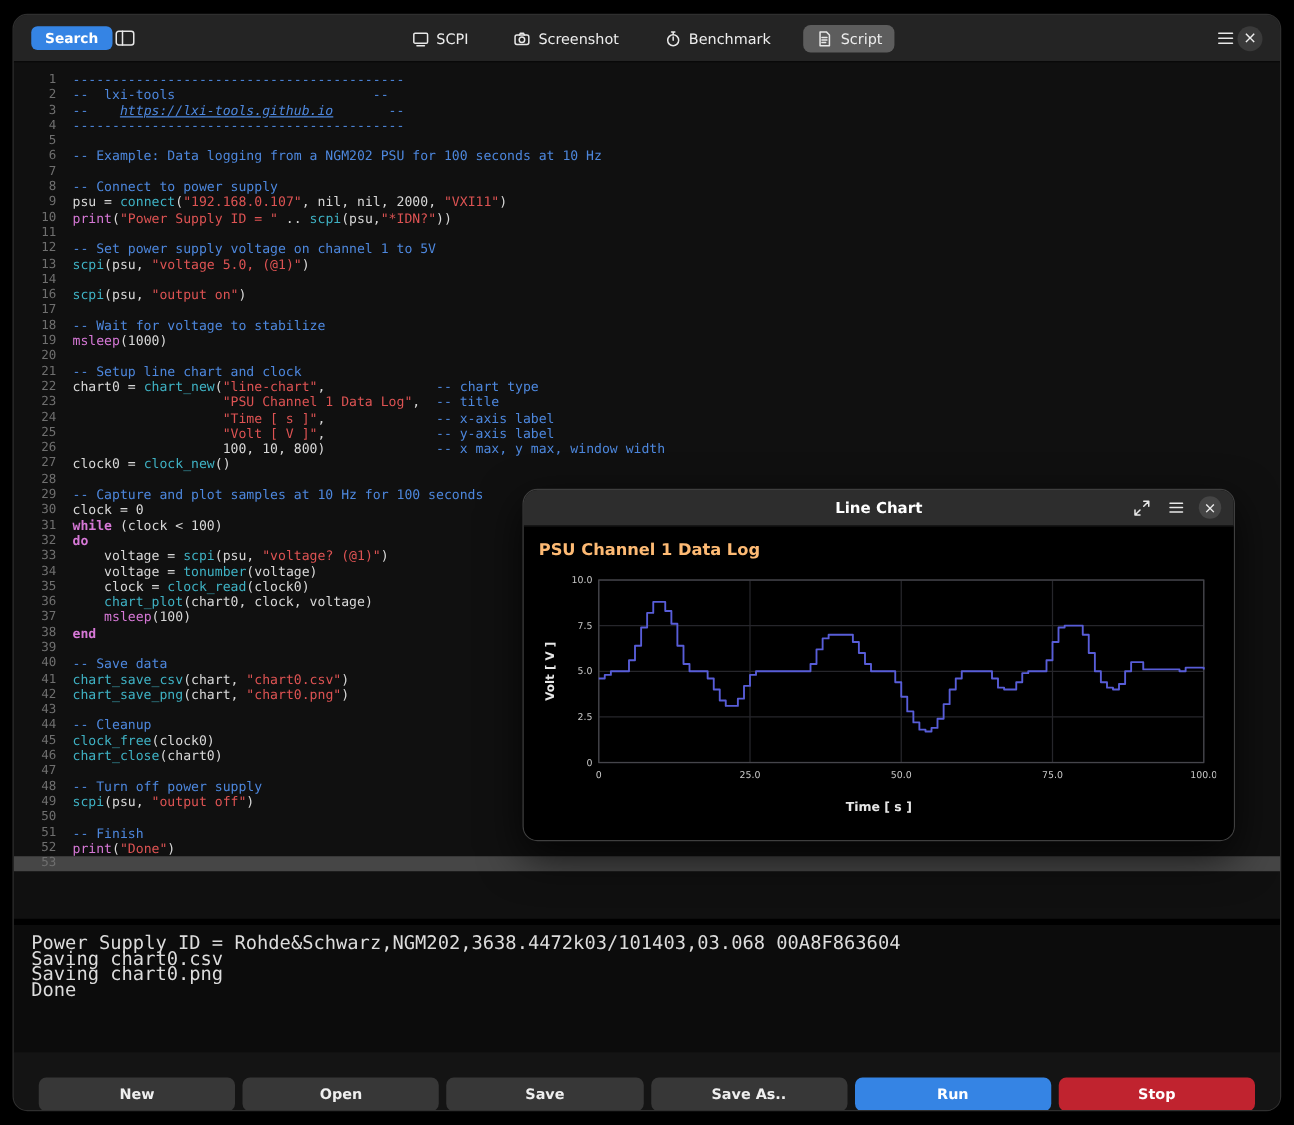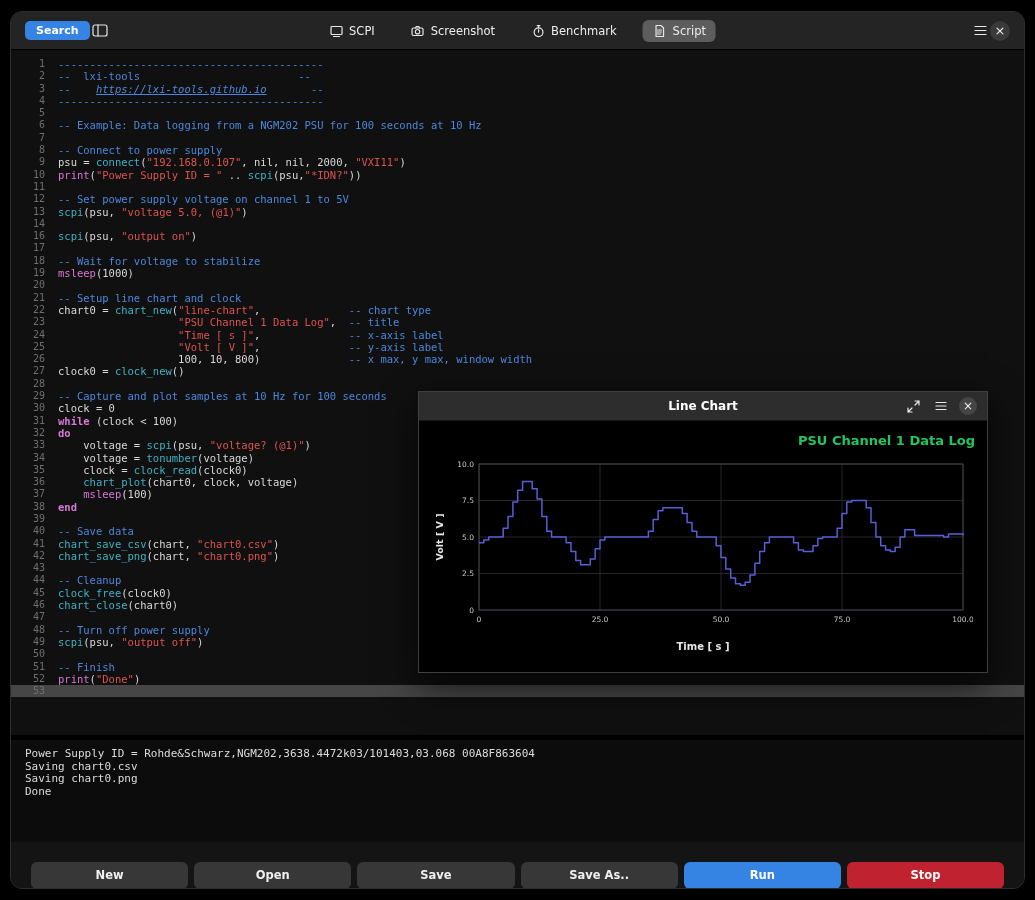--- a/index.html
+++ b/index.html
@@ -26,37 +26,37 @@
   .t-p{color:#d8d8d8;}
   .t-c{color:#4d87dd;}
   .t-s{color:#dd5353;}
   .t-k{color:#d678d6;font-weight:bold;}
   .t-b{color:#d678d6;}
   .t-f{color:#3fb2c4;}
   .t-u{color:#4d87dd;text-decoration:underline;font-style:italic;}
   
   .separator{height:5px;background:#000;flex:none;}
   .console{height:102px;flex:none;background:#0c0c0c;padding:8px 14px;box-sizing:border-box;
-    font-family:"DejaVu Sans Mono","Liberation Mono",monospace;font-size:11px;line-height:12.5px;color:#dcdcdc;overflow:hidden;}
+    font-family:"DejaVu Sans Mono","Liberation Mono",monospace;font-size:15px;line-height:12.5px;color:#dcdcdc;overflow:hidden;}
   
   .footer{height:46px;flex:none;background:#141414;display:flex;align-items:center;gap:6px;padding:0 20px;}
   .fbtn{flex:1;height:27px;border:none;border-radius:6px;background:#373737;color:#efefef;
     font-family:inherit;font-size:11.5px;font-weight:600;cursor:pointer;margin-top:20px;}
   .fbtn.primary{background:#3584e4;color:#fff;}
   .fbtn.destructive{background:#c0232f;color:#fff;}
   
-  .chart-window{position:absolute;left:407px;top:379px;width:570px;height:282px;border-radius:0;
+  .chart-window{position:absolute;left:407px;top:379px;width:570px;height:282px;border-radius:12px;
     border:1px solid #3f3f3f;background:#050505;box-shadow:0 12px 34px rgba(0,0,0,.75);overflow:hidden;box-sizing:border-box;z-index:5;}
   .chart-titlebar{height:28px;background:#2d2d2d;border-bottom:1px solid #151515;position:relative;
     display:flex;align-items:center;justify-content:center;}
   .chart-title{color:#fff;font-size:12px;font-weight:bold;}
   .chart-tb-icons{position:absolute;right:10px;top:0;height:100%;display:flex;align-items:center;gap:9px;}
   .circle-btn.small{width:18px;height:18px;font-size:12px;background:#454545;}
   .chart-body{padding:8px 12px 6px;background:#000;height:calc(100% - 28px);box-sizing:border-box;}
-  .plot-title{color:#22c55e;font-size:13px;font-weight:bold;text-align:right;margin:4px 0 10px;}
+  .plot-title{color:#fdba74;font-size:13px;font-weight:bold;text-align:left;margin:4px 0 10px;}
   .plot-xlabel{color:#e6e6e6;font-size:10px;font-weight:bold;text-align:center;margin-top:1px;}
   .grid{stroke:#26262b;stroke-width:1;}
   .plot-border{stroke:#45454b;stroke-width:1;}
   .tick{fill:#c9c9c9;font-size:7.5px;font-family:"DejaVu Sans",sans-serif;}
   .axis-label{fill:#e6e6e6;font-size:9.5px;font-weight:bold;font-family:"DejaVu Sans",sans-serif;}
   .data-line{stroke:#585dd8;stroke-width:1.5;stroke-linejoin:round;fill:none;}
   svg .ic{stroke:#e8e8e8;fill:none;stroke-width:1.2;stroke-linecap:round;stroke-linejoin:round;}
 </style>
 </head>
 <body>

